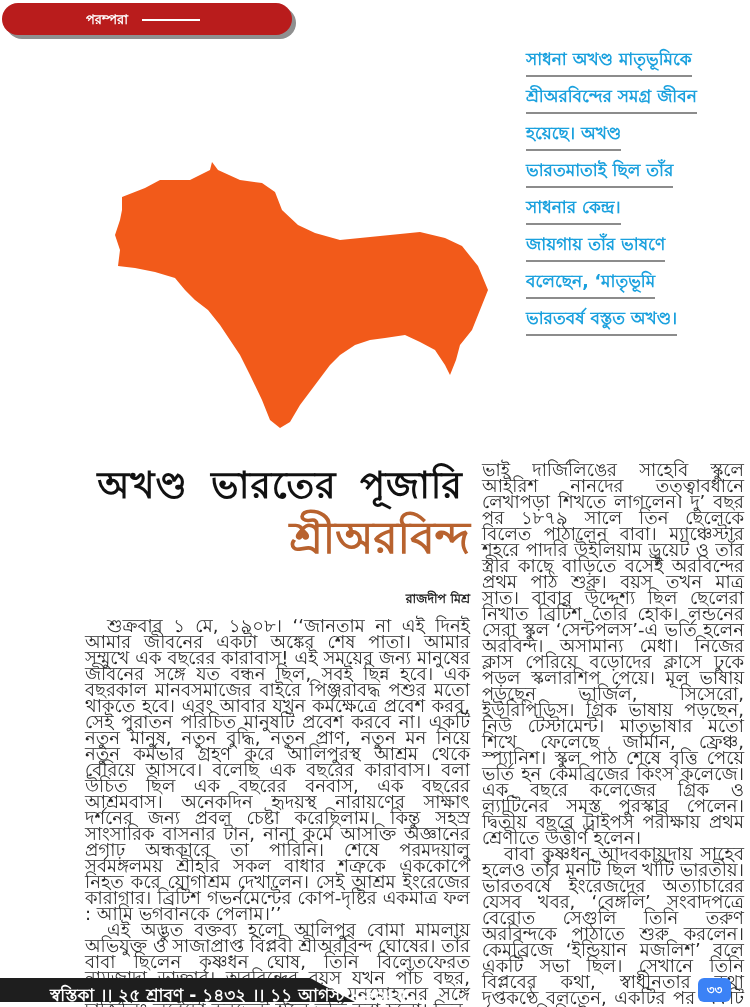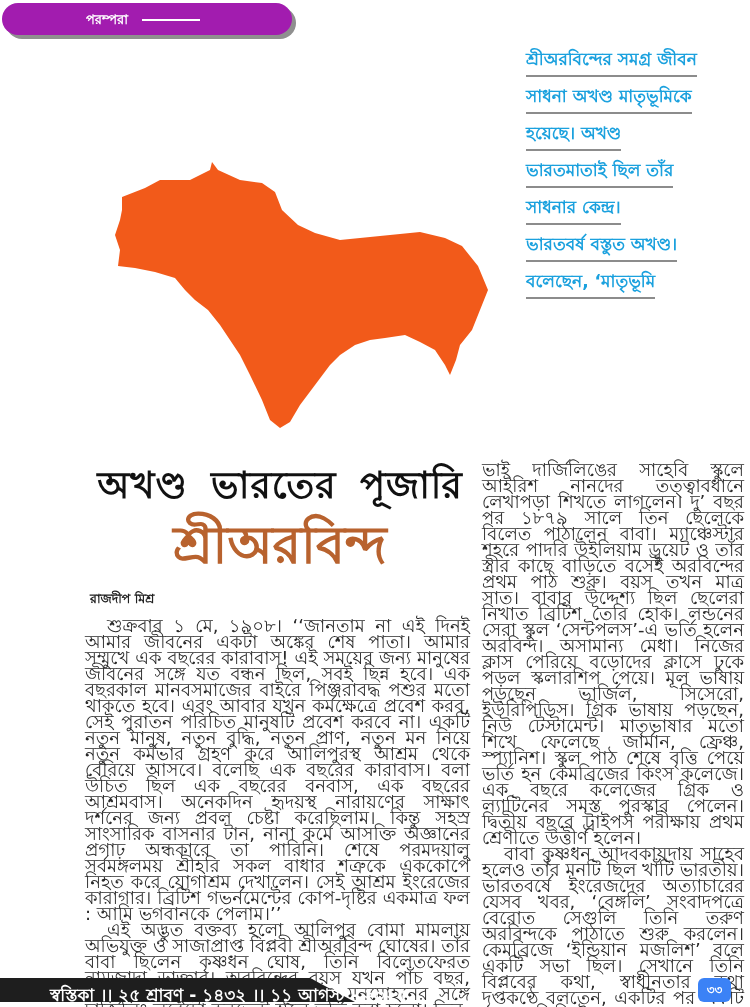--- a/index.html
+++ b/index.html
@@ -2,21 +2,21 @@
 <html><head>
 <meta charset="utf-8">
 <style>
   * { box-sizing: border-box; margin: 0; padding: 0; }
   html, body { width: 750px; height: 1007px; background: #ffffff; overflow: hidden; }
   body { position: relative; font-family: "DejaVu Sans", sans-serif; color: #222; }
 
   
   .section-tag {
     position: absolute; left: 2px; top: 3px; width: 290px; height: 32px;
-    background: #a21caf; border-radius: 16px;
+    background: #b91c1c; border-radius: 16px;
     box-shadow: 4px 4px 0 #8f8f8f;
   }
   .section-tag .label {
     position: absolute; left: 84px; top: 7px; font-size: 13px; color: #fff; font-weight: bold;
   }
   .section-tag .rule {
     position: absolute; left: 140px; top: 16px; width: 58px; height: 2px; background: #fff;
   }
 
   
@@ -32,25 +32,25 @@
     padding: 3px 0 5px 0; border-bottom: 2px solid #8c8c8c; margin-bottom: 6px;
     white-space: nowrap; width: max-content;
   }
 
   
   .headline {
     position: absolute; left: 90px; top: 456px; width: 380px; text-align: center;
     font-family: Liberation Mono, monospace; font-size: 37px; font-weight: bold; color: #111; letter-spacing: 1px;
   }
   .subhead {
-    position: absolute; left: 90px; top: 505px; width: 380px; text-align: center;
-    font-family: "DejaVu Serif", serif; font-size: 52px; font-weight: bold; color: #b8622e;
+    position: absolute; left: 90px; top: 505px; width: 380px; text-align: right;
+    font-family: "DejaVu Serif", serif; font-size: 44px; font-weight: bold; color: #b8622e;
   }
   .byline {
-    position: absolute; left: 90px; top: 590px; width: 380px; text-align: left;
+    position: absolute; left: 90px; top: 590px; width: 380px; text-align: right;
     font-size: 12.5px; font-weight: bold; color: #222;
   }
 
   
   .col { position: absolute; font-size: 18px; line-height: 16px; color: #2a2a2a; text-align: justify; }
   .col p { text-indent: 22px; }
   .col p.noindent { text-indent: 0; }
   .col-left { left: 85px; top: 618px; width: 385px; }
   .col-right { left: 482px; top: 462px; width: 262px; }
 
@@ -96,27 +96,28 @@
       <ellipse cx="262" cy="95" rx="9" ry="4" fill="#3a2a20"></ellipse>
       <ellipse cx="308" cy="95" rx="9" ry="4" fill="#3a2a20"></ellipse>
       <path d="M232,140 Q285,125 338,140 Q345,175 310,210 L300,230 L270,230 L258,210 Q225,175 232,140 Z" fill="#2b2624"></path>
       <path d="M258,180 Q285,195 312,180 L305,228 L268,228 Z" fill="#b8b2aa"></path>
       <ellipse cx="285" cy="150" rx="10" ry="5" fill="#a67763"></ellipse>
     </g>
   </svg>
 </div>
 
 <div class="pullquote">
+  <span class="ql">সাধনা অখণ্ড মাতৃভূমিকে</span>
   <span class="ql">শ্রীঅরবিন্দের সমগ্র জীবন</span>
-  <span class="ql">সাধনা অখণ্ড মাতৃভূমিকে</span>
   <span class="ql">হয়েছে। অখণ্ড</span>
   <span class="ql">ভারতমাতাই ছিল তাঁর</span>
   <span class="ql">সাধনার কেন্দ্র।</span>
+  <span class="ql">জায়গায় তাঁর ভাষণে</span>
+  <span class="ql">বলেছেন, ‘মাতৃভূমি</span>
   <span class="ql">ভারতবর্ষ বস্তুত অখণ্ড।</span>
-  <span class="ql">বলেছেন, ‘মাতৃভূমি</span>
 </div>
 
 <h1 class="headline">অখণ্ড ভারতের পূজারি</h1>
 <h2 class="subhead">শ্রীঅরবিন্দ</h2>
 <div class="byline">রাজদীপ মিশ্র</div>
 
 <div class="col col-left">
   <p>শুক্রবার ১ মে, ১৯০৮। ‘‘জানতাম না এই দিনই আমার জীবনের একটা অঙ্কের শেষ পাতা। আমার সম্মুখে এক বছরের কারাবাস! এই সময়ের জন্য মানুষের জীবনের সঙ্গে যত বন্ধন ছিল, সবই ছিন্ন হবে। এক বছরকাল মানবসমাজের বাইরে পিঞ্জরাবদ্ধ পশুর মতো থাকতে হবে। এবং আবার যখন কর্মক্ষেত্রে প্রবেশ করব, সেই পুরাতন পরিচিত মানুষটি প্রবেশ করবে না। একটি নতুন মানুষ, নতুন বুদ্ধি, নতুন প্রাণ, নতুন মন নিয়ে নতুন কর্মভার গ্রহণ করে আলিপুরস্থ আশ্রম থেকে বেরিয়ে আসবে। বলেছি এক বছরের কারাবাস। বলা উচিত ছিল এক বছরের বনবাস, এক বছরের আশ্রমবাস। অনেকদিন হৃদয়স্থ নারায়ণের সাক্ষাৎ দর্শনের জন্য প্রবল চেষ্টা করেছিলাম। কিন্তু সহস্র সাংসারিক বাসনার টান, নানা কর্মে আসক্তি অজ্ঞানের প্রগাঢ় অন্ধকারে তা পারিনি। শেষে পরমদয়ালু সর্বমঙ্গলময় শ্রীহরি সকল বাধার শত্রুকে এককোপে নিহত করে যোগাশ্রম দেখালেন। সেই আশ্রম ইংরেজের কারাগার। ব্রিটিশ গভর্নমেন্টের কোপ-দৃষ্টির একমাত্র ফল : আমি ভগবানকে পেলাম।’’</p>
   <p>এই অদ্ভুত বক্তব্য হলো আলিপুর বোমা মামলায় অভিযুক্ত ও সাজাপ্রাপ্ত বিপ্লবী শ্রীঅরবিন্দ ঘোষের। তাঁর বাবা ছিলেন কৃষ্ণধন ঘোষ, তিনি বিলেতফেরত নামজাদা ডাক্তার। অরবিন্দের বয়স যখন পাঁচ বছর, তাঁকে তাঁর দুই ভাই বিনয়ভূষণ ও মনমোহনের সঙ্গে দার্জিলিং লরেটো কনভেন্ট স্কুলে ভর্তি করা হলো। তিন</p>
 </div>

